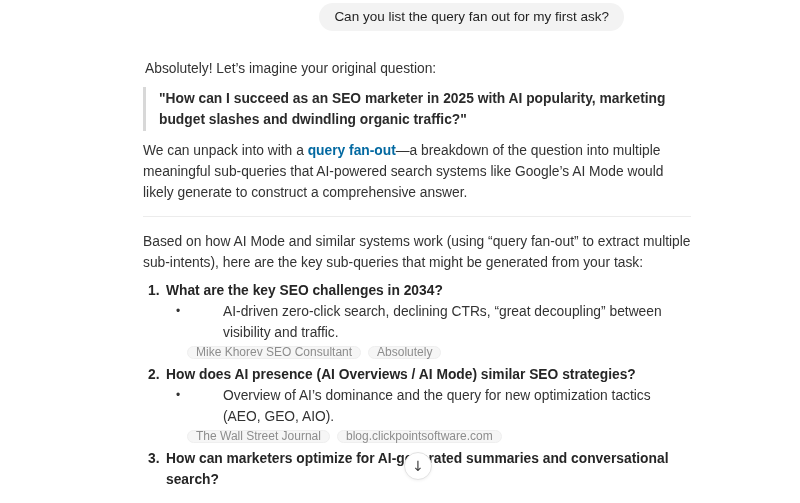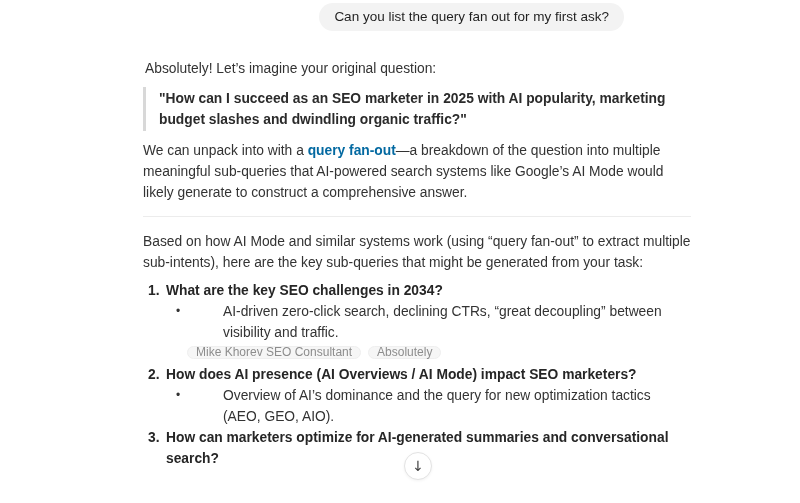--- a/index.html
+++ b/index.html
@@ -128,25 +128,29 @@
         </div>
         <div class="chips">
           <span class="chip">Mike Khorev SEO Consultant</span>
           <span class="chip">Absolutely</span>
         </div>
       </div>
 
       <div class="item">
         <div class="q-line">
           <span class="num">2.</span>
-          <span class="q">How does AI presence (AI Overviews / AI Mode) impact SEO marketers?</span>
+          <span class="q">How does AI presence (AI Overviews / AI Mode) similar SEO strategies?</span>
         </div>
         <div class="b-line">
           <span class="dot">•</span>
           <span class="detail">Overview of AI’s dominance and the query for new optimization tactics (AEO, GEO, AIO).</span>
+        </div>
+        <div class="chips">
+          <span class="chip">The Wall Street Journal</span>
+          <span class="chip">blog.clickpointsoftware.com</span>
         </div>
       </div>
 
       <div class="item">
         <div class="q-line">
           <span class="num">3.</span>
           <span class="q">How can marketers optimize for AI-generated summaries and conversational search?</span>
         </div>
 
       </div>

